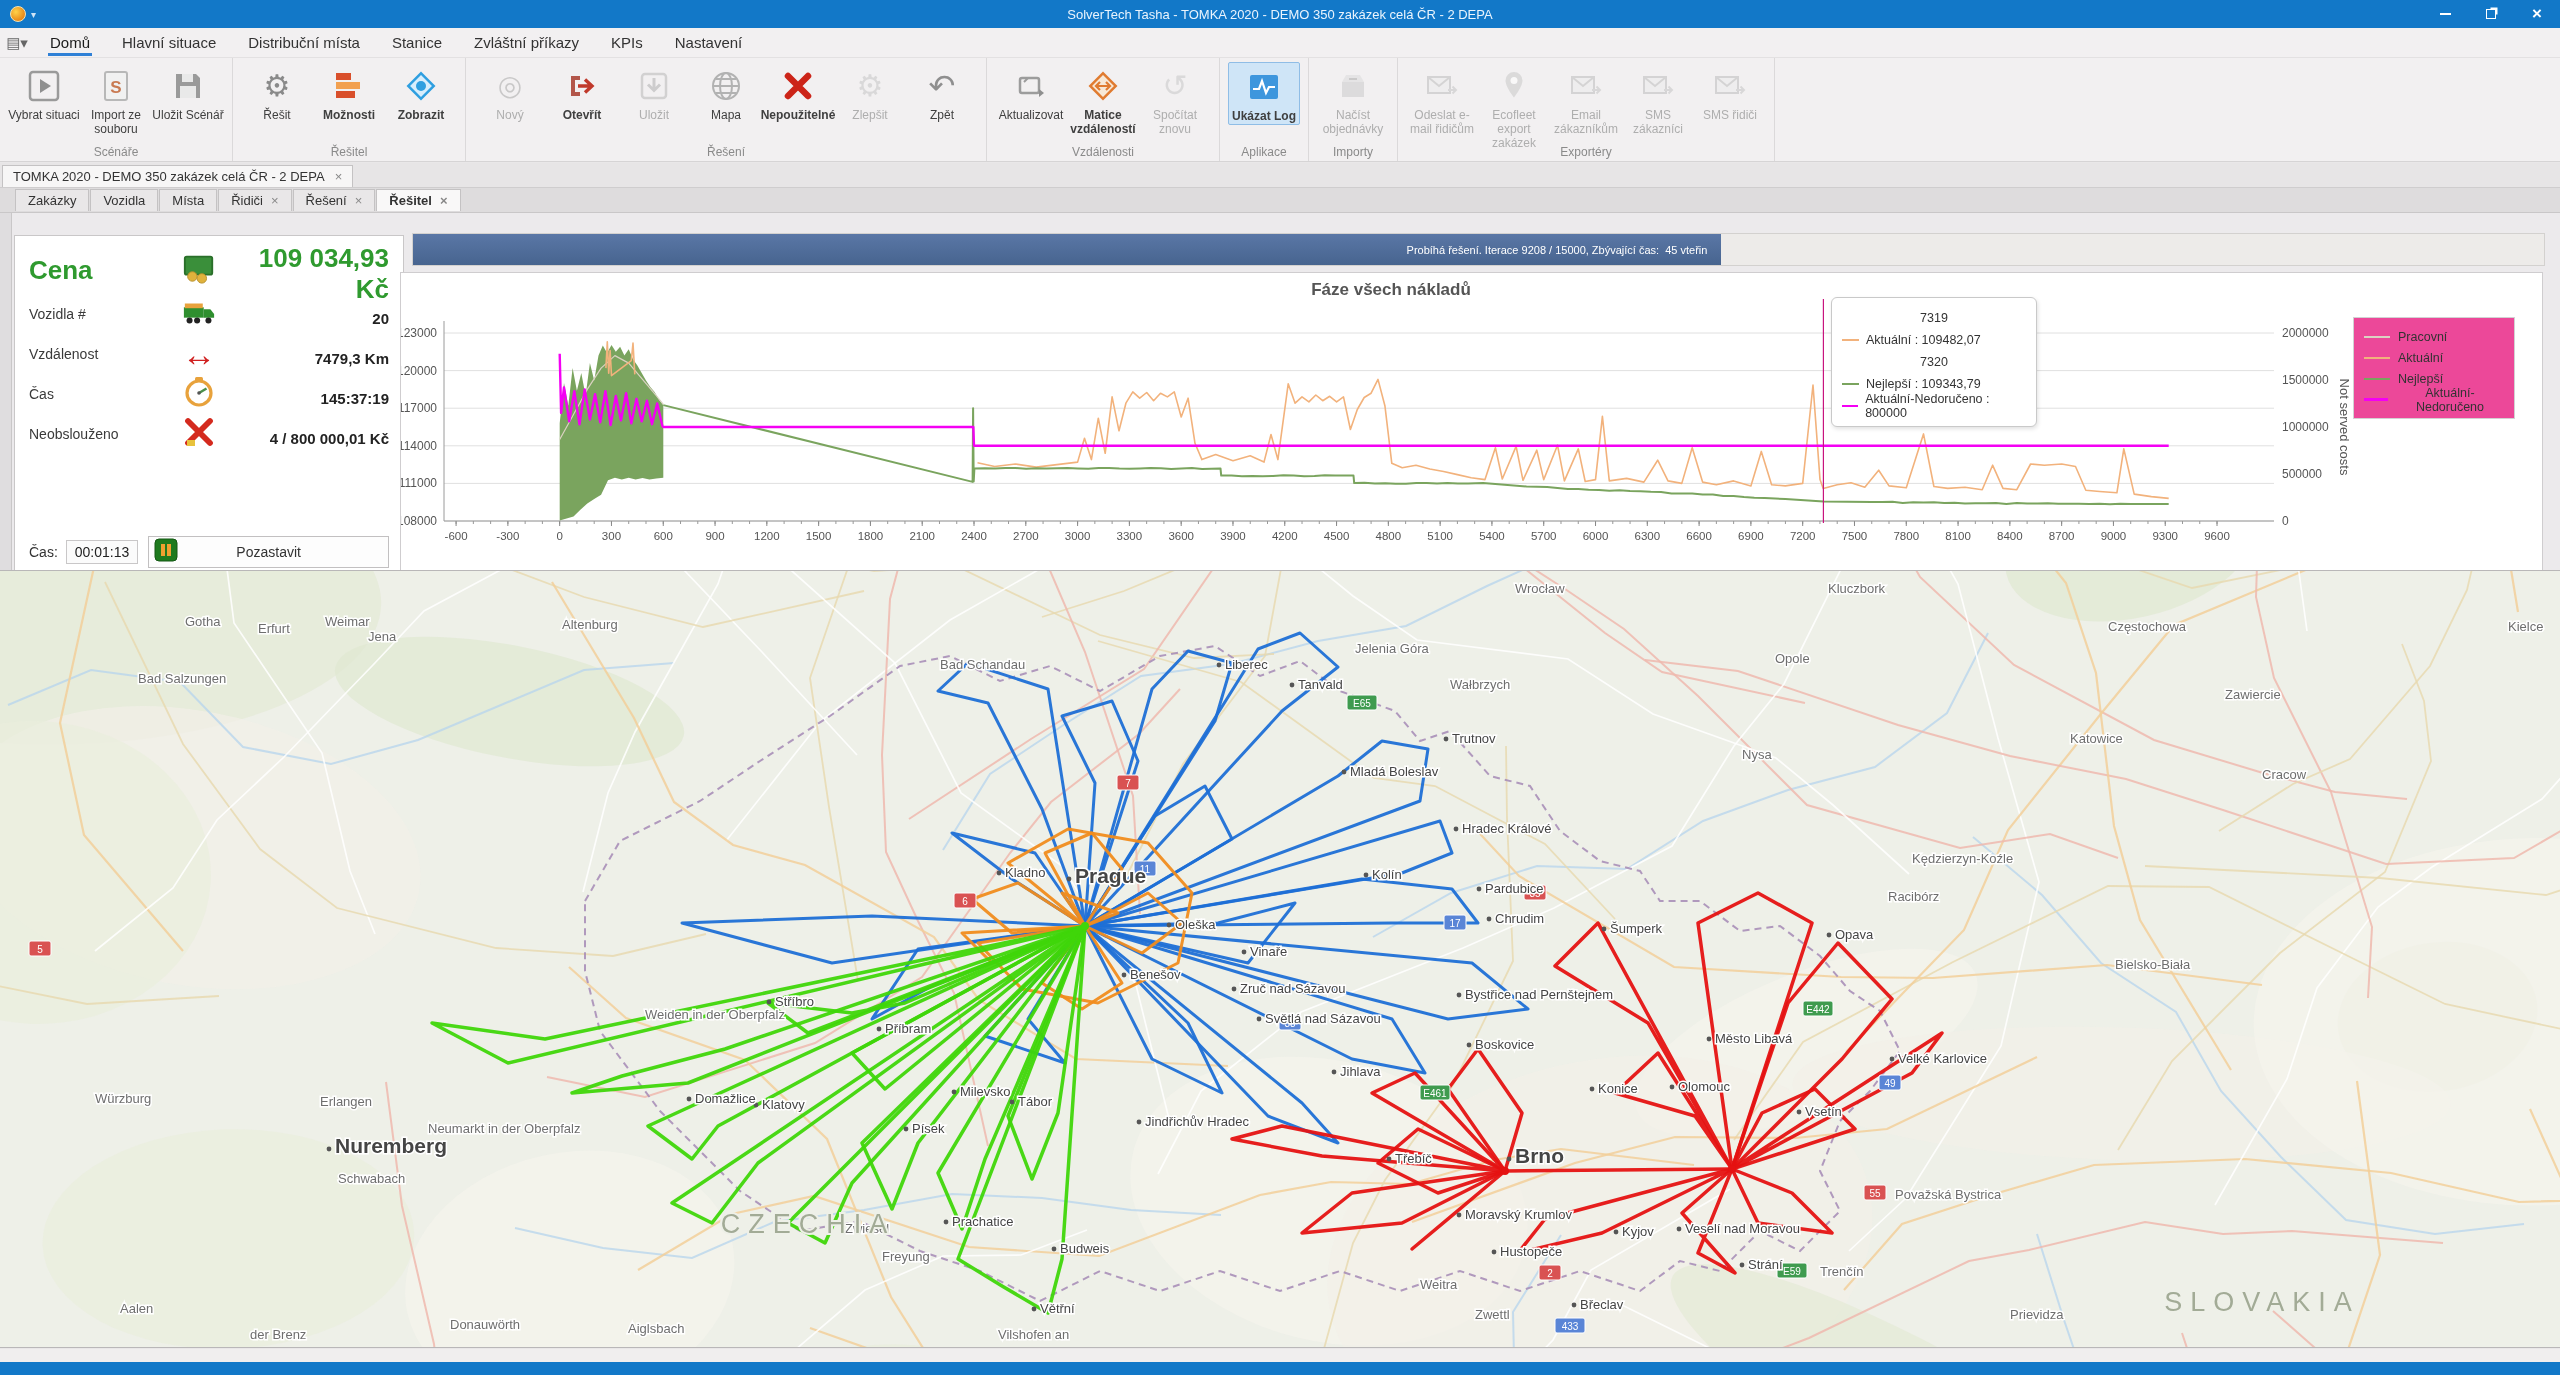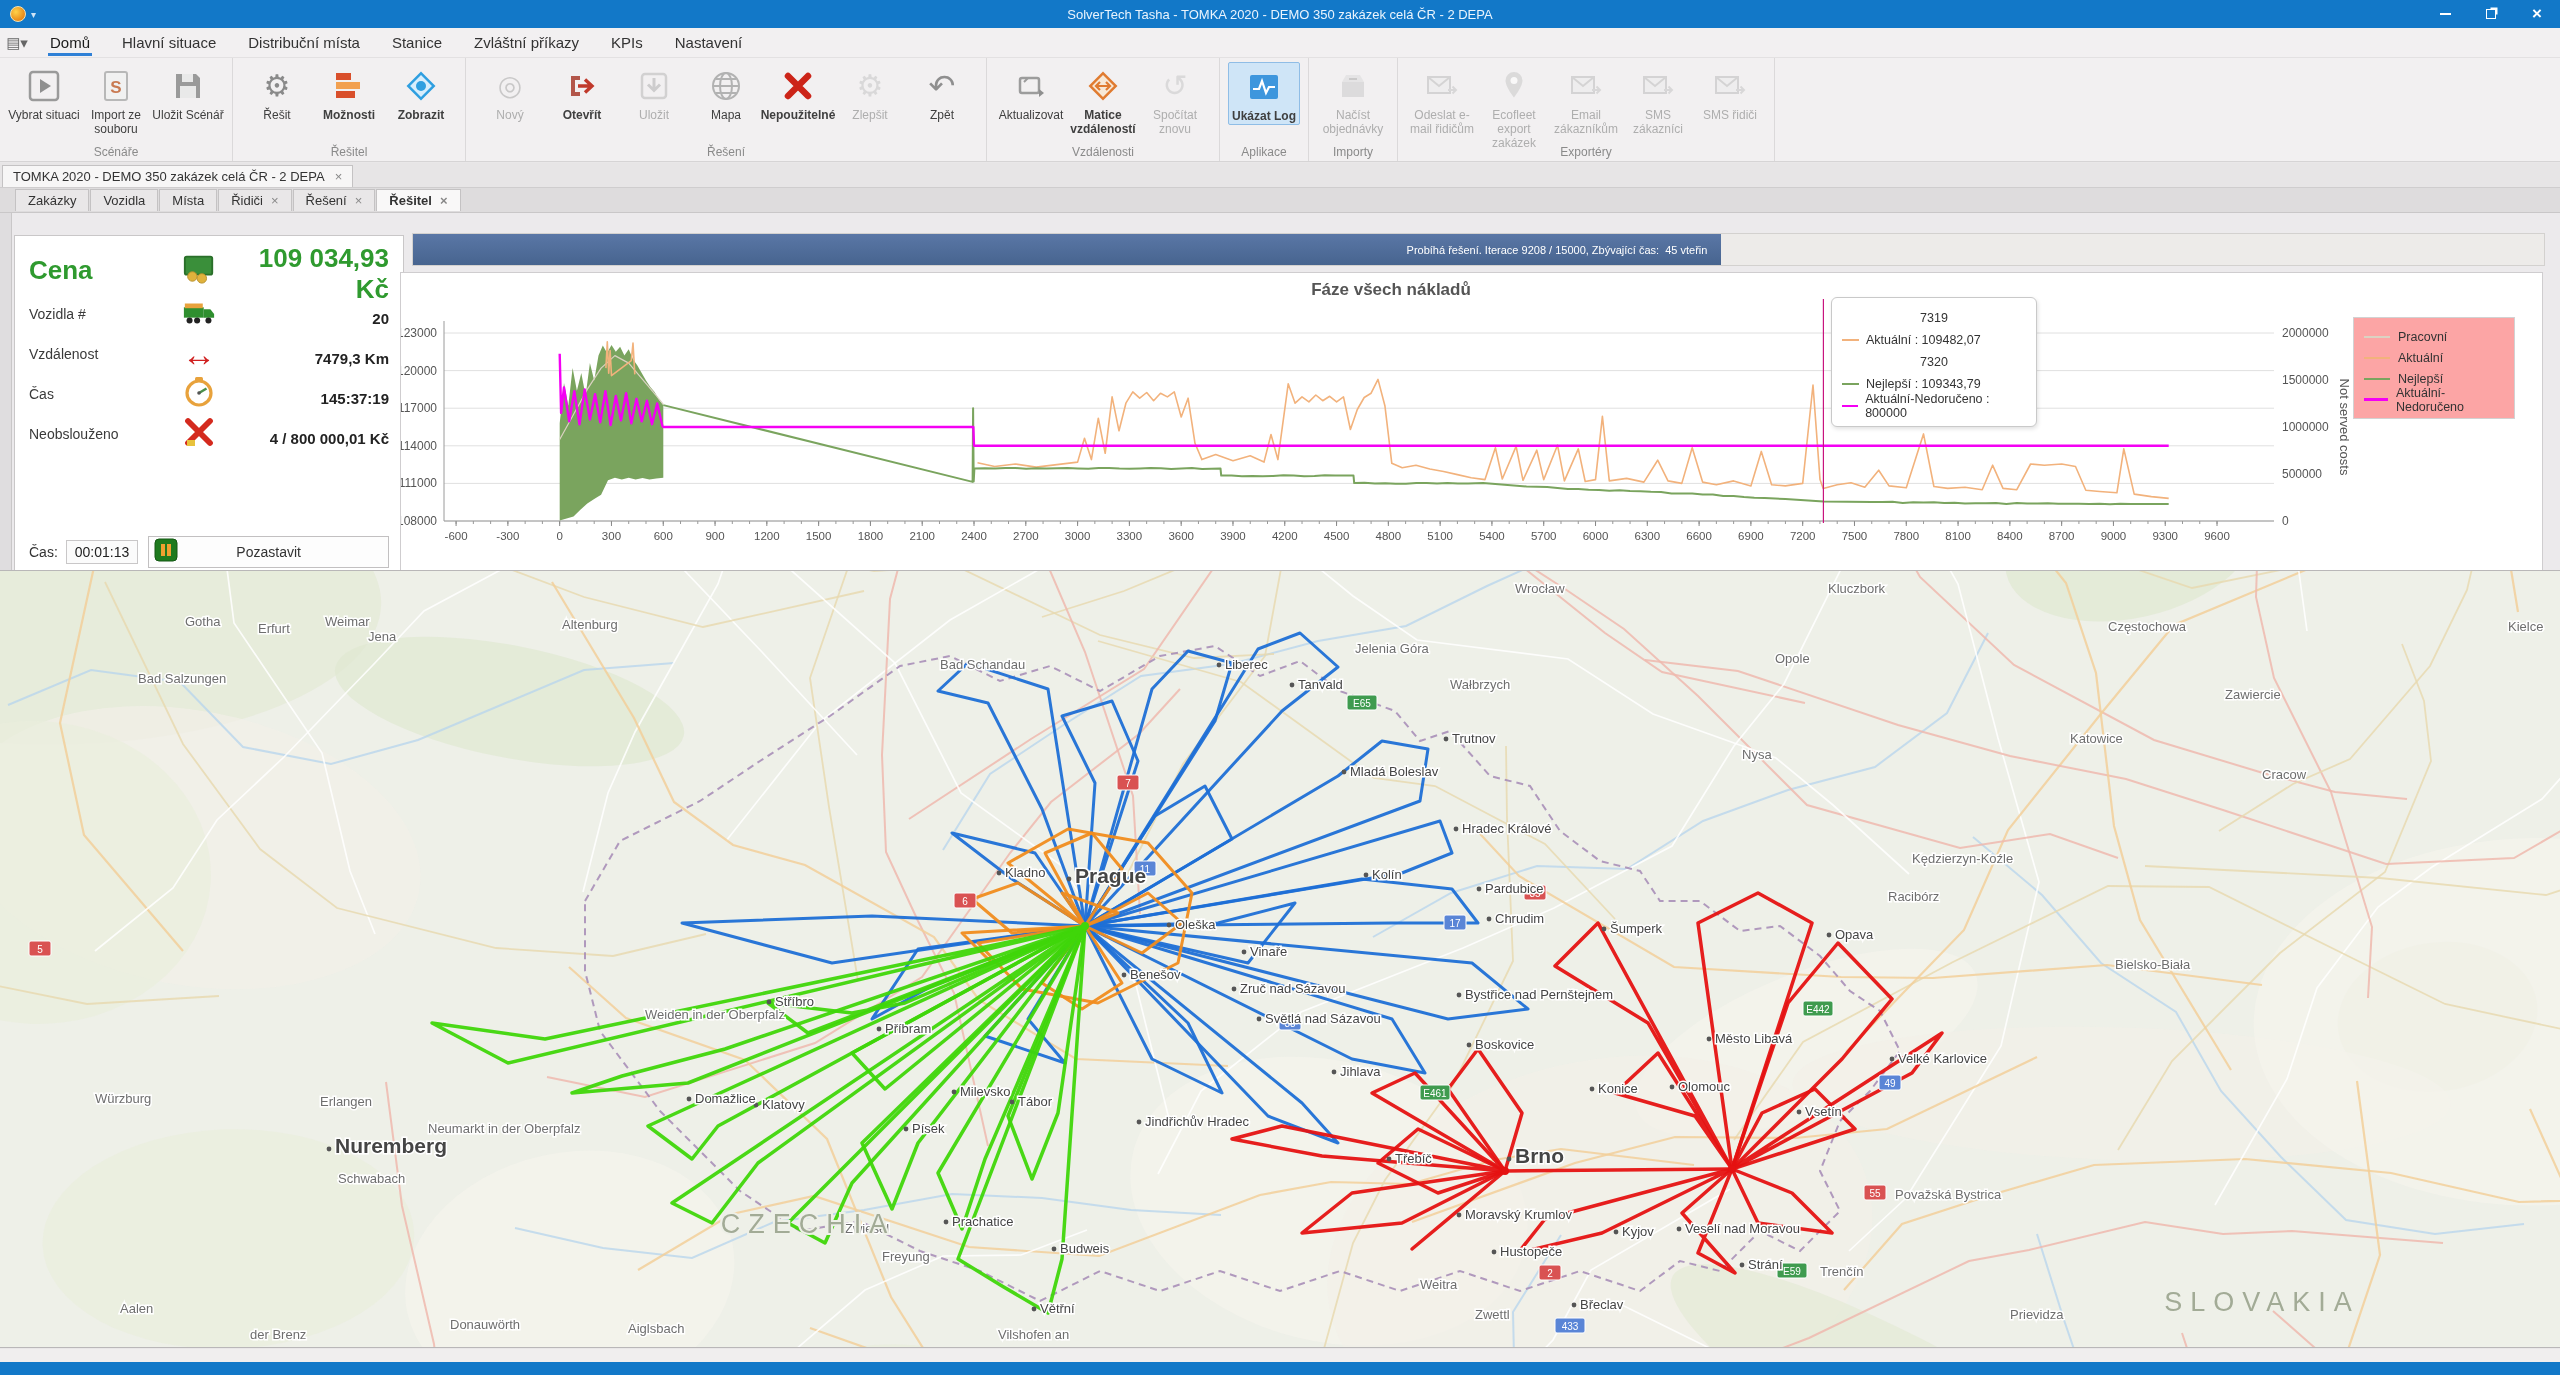--- a/index.html
+++ b/index.html
@@ -74,22 +74,22 @@
   .pause-btn .p-icn { margin-left:5px; z-index:1; }
 
   .progress { position:absolute; left:412px; top:20px; width:2133px; height:33px; background:#edebe9;
     border:1px solid #d3d1cf; }
   .progress .fill { height:100%; background:linear-gradient(#5a77a6,#47648f); display:flex; align-items:center;
     justify-content:flex-end; padding-right:14px; }
   .progress .fill span { color:#fff; font-size:11px; white-space:pre; }
 
   .chart-panel { position:absolute; left:400px; top:59px; width:2143px; height:368px; background:#fff;
     border:1px solid #cfcdcf;text-decoration:underline; }
-  .legend { position:absolute; left:1952px; top:44px; width:162px; background:#fca5a5; border:1px solid #d2d2d2;
-    padding:8px 10px; }
+  .legend { position:absolute; left:1952px; top:44px; width:162px; background:#ec4899; border:1px solid #d2d2d2;
+    padding:8px 10px;text-align:center; }
   .legend .lg-row { display:flex; align-items:center; gap:8px; font-size:12.5px; color:#333; height:21px; }
   .legend .lg-dash { width:26px; }
   .tooltip { position:absolute; left:1430px; top:24px; width:206px; background:#fff; border:1px solid #c9c9c9;
     border-radius:6px; box-shadow:1px 2px 4px rgba(0,0,0,.12); padding:9px 10px; }
   .tooltip .tt-row { display:flex; align-items:center; gap:7px; font-size:12.5px; color:#333; height:22px; }
   .tooltip .tt-row.center { justify-content:center; }
   .tooltip .tt-dash { width:17px; border-top-width:2px; border-top-style:solid; }
 
   
   .map { position:absolute; left:0; top:570px; width:2560px; height:778px; border-top:1px solid #b9b7b8;

